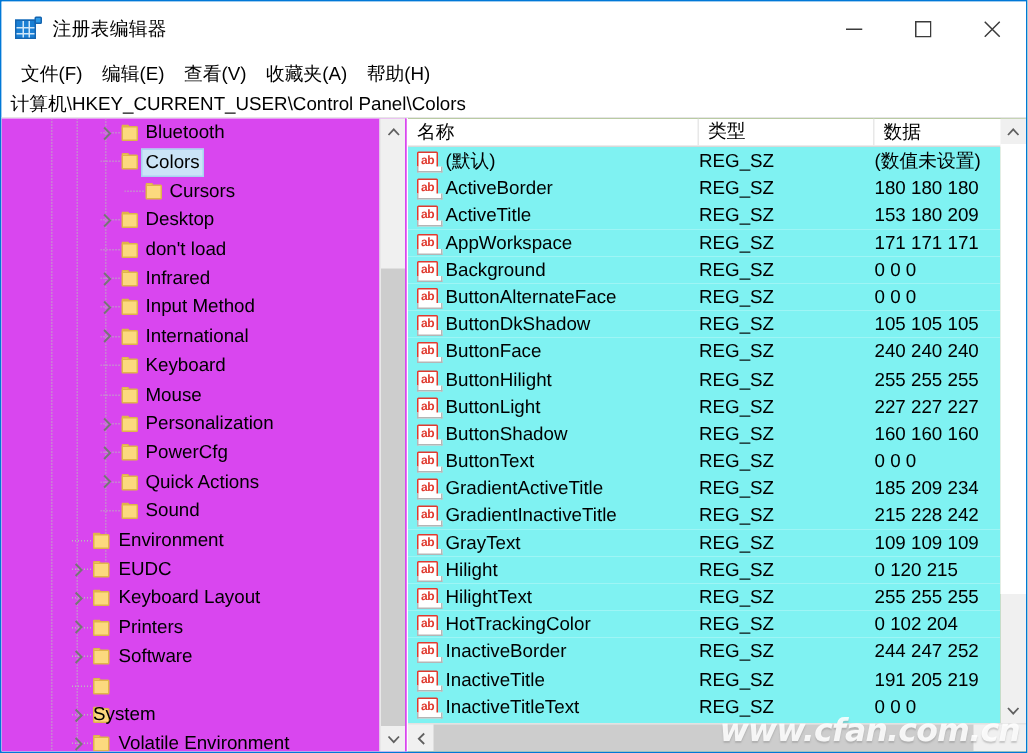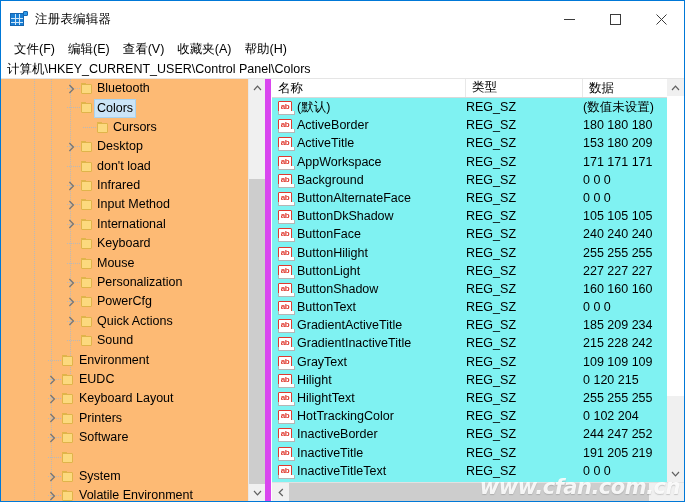--- a/index.html
+++ b/index.html
@@ -111,22 +111,22 @@
   #panes {
     position: absolute; left: 0; top: 78px;
     width: 683px; height: 422px;
     background: #ffffff;
   }
 
   
   #tree-pane {
     position: absolute; left: 0; top: 0;
     width: 270px; height: 422px;
-    background: #fdba74;
-    border-right: 6px solid #d946ef;
+    background: #d946ef;
+    border-right: 1px solid #d946ef;
     overflow: hidden;
   }
   #tree-inner {
     position: absolute; left: 0; top: 0;
     width: 252px; height: 422px;
     overflow: hidden;
   }
   .tnode {
     position: relative;
     height: 19.4px;
@@ -601,21 +601,21 @@
             <div class="stub" style="left: 47px; width: 13px; top: 9px;"></div>
             <span class="chev" style="left: 46px; top: 4px;">
               <svg width="7" height="10" viewBox="0 0 7 10">
                 <path d="M1.4 1 L5.4 5 L1.4 9" fill="none" stroke="#767676" stroke-width="1.3"></path>
               </svg>
             </span>
             <span class="folder" style="left: 61px; top: 4px;">
               <span class="ft"></span>
               <span class="fb"></span>
             </span>
-            <span class="tlabel" style="left: 75px;">System</span>
+            <span class="tlabel" style="left: 58px;">System</span>
           </div>
           <div class="tnode" style="position: absolute; left: 0px; top: 407.4px; width: 252px;">
             <div class="stub" style="left: 47px; width: 13px; top: 9px;"></div>
             <span class="chev" style="left: 46px; top: 4px;">
               <svg width="7" height="10" viewBox="0 0 7 10">
                 <path d="M1.4 1 L5.4 5 L1.4 9" fill="none" stroke="#767676" stroke-width="1.3"></path>
               </svg>
             </span>
             <span class="folder" style="left: 61px; top: 4px;">
               <span class="ft"></span>

